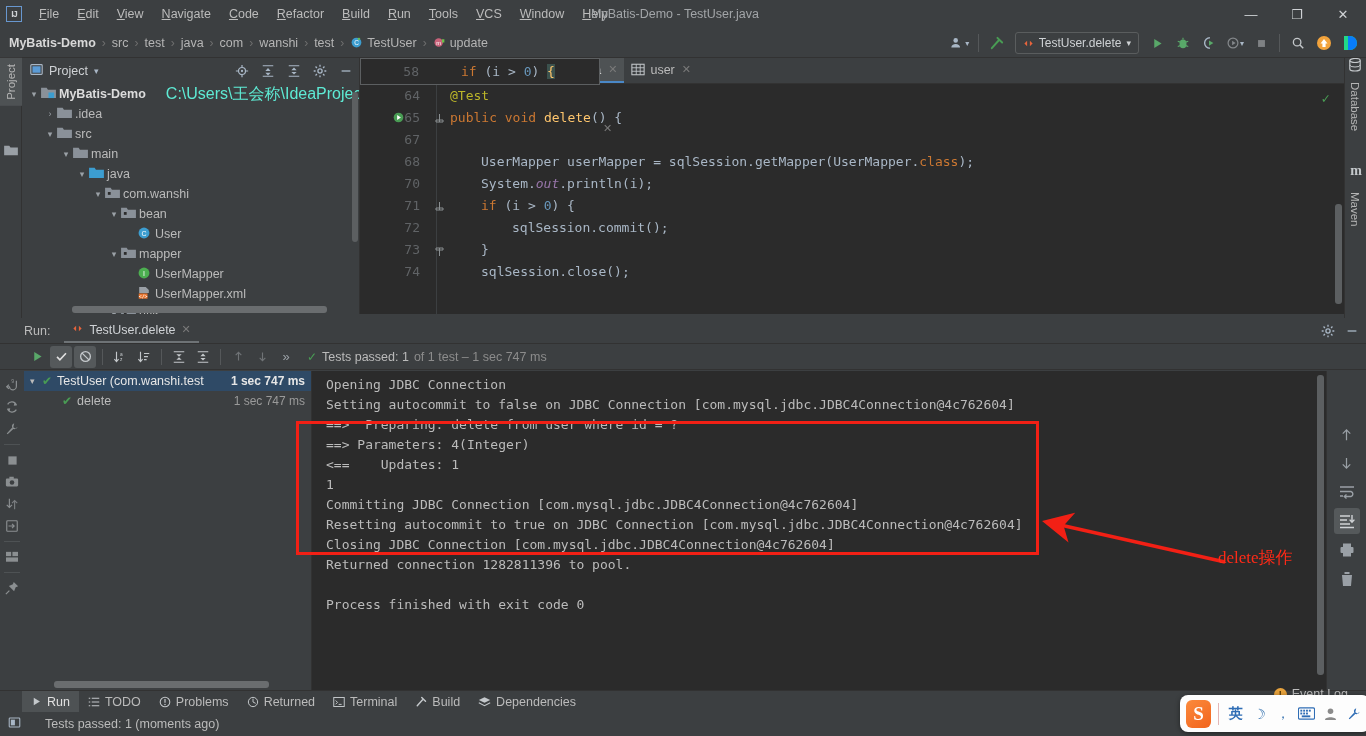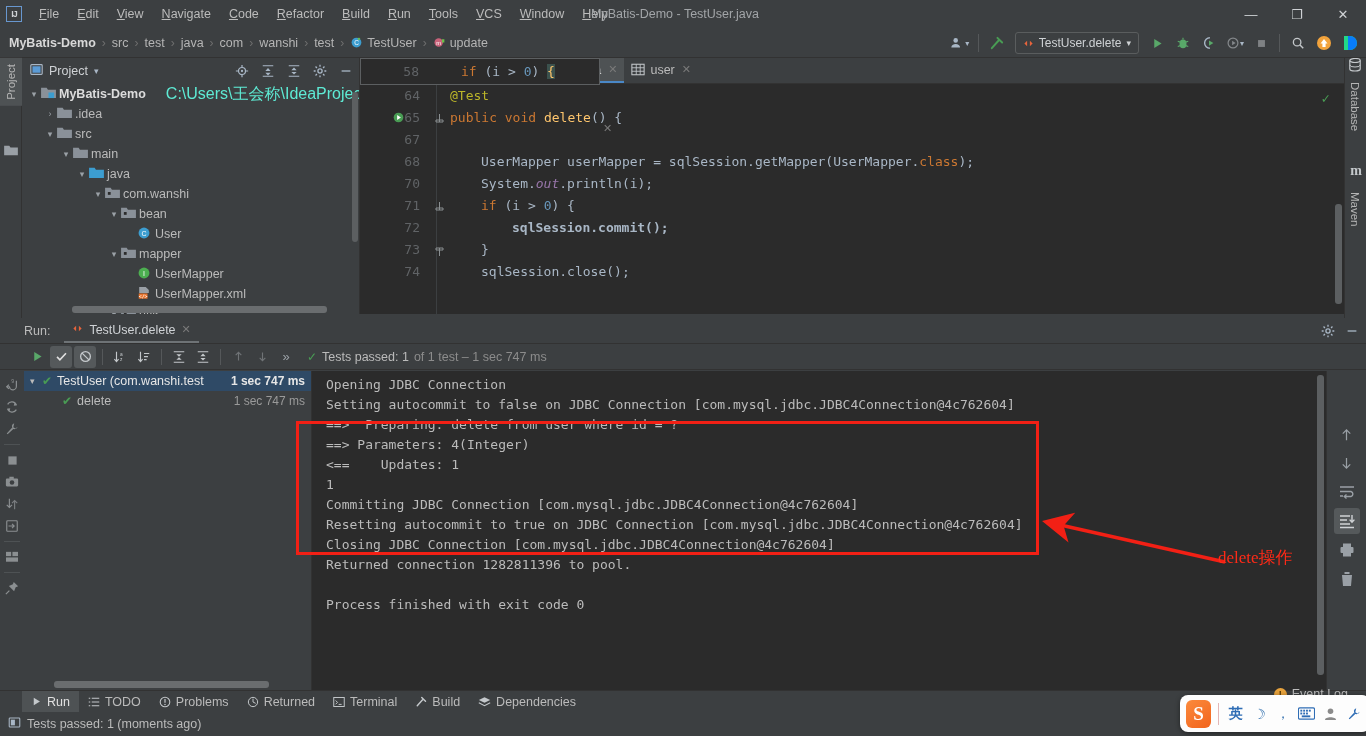--- a/index.html
+++ b/index.html
@@ -314,21 +314,21 @@
     display: flex; align-items: center; gap: 5px; height: 22px;
     padding: 0 9px; font-size: 12.5px; color: #bbbbbb;
   }
   .btab.active { background: #4e5254; color: #e0e0e0; }
 
   .statusbar {
     position: absolute; left: 0; bottom: 0; width: 1366px; height: 24px;
     background: #3c3f41; display: flex; align-items: center;
     padding: 0 8px; font-size: 12.5px; color: #bbbbbb;
   }
-  .sb-left { display: flex; align-items: center; gap: 6px; }
+  .sb-left { display: flex; align-items: center; gap: 24px; }
   .sb-right {
     margin-left: auto; display: flex; align-items: center; gap: 12px;
     color: #bbbbbb;
   }
   .evt-dot {
     width: 13px; height: 13px; border-radius: 50%; background: #e8a33d;
     color: #4a3000; font-size: 9px; display: flex; align-items: center;
     justify-content: center; font-weight: bold;
   }
 
@@ -760,21 +760,21 @@
           <div class="code-text" style="padding-left: 53px;"><span class="cls">System.</span><span class="purple">out</span><span class="cls">.println(i);</span></div>
         </div>
         <div class="code-row">
           <div class="gutter">71<span class="gmark"><svg width="9" height="12" viewBox="0 0 9 12">
                 <path d="M4.5 1 L4.5 9 M1 7 L8 7 L8 9 L1 9 Z" stroke="#8a8f91" stroke-width="1" fill="none"></path>
               </svg></span></div>
           <div class="code-text" style="padding-left: 53px;"><span class="kw">if</span><span class="cls"> (i &gt; </span><span class="num">0</span><span class="cls">) {</span></div>
         </div>
         <div class="code-row">
           <div class="gutter">72</div>
-          <div class="code-text" style="padding-left: 84px; font-weight: bold;"><span class="cls">sqlSession.commit();</span></div>
+          <div class="code-text" style="padding-left: 84px;"><span class="cls">sqlSession.commit();</span></div>
         </div>
         <div class="code-row">
           <div class="gutter">73<span class="gmark"><svg width="9" height="12" viewBox="0 0 9 12">
                 <path d="M4.5 11 L4.5 3 M1 3 L8 3 L8 5 L1 5 Z" stroke="#8a8f91" stroke-width="1" fill="none"></path>
               </svg></span></div>
           <div class="code-text" style="padding-left: 53px;"><span class="cls">}</span></div>
         </div>
         <div class="code-row">
           <div class="gutter">74</div>
           <div class="code-text" style="padding-left: 53px;"><span class="cls">sqlSession.close();</span></div>

